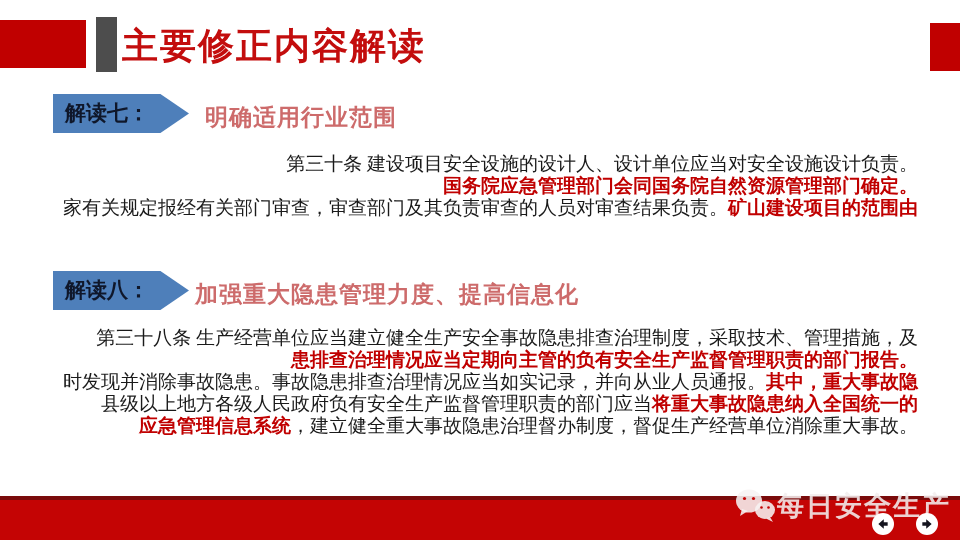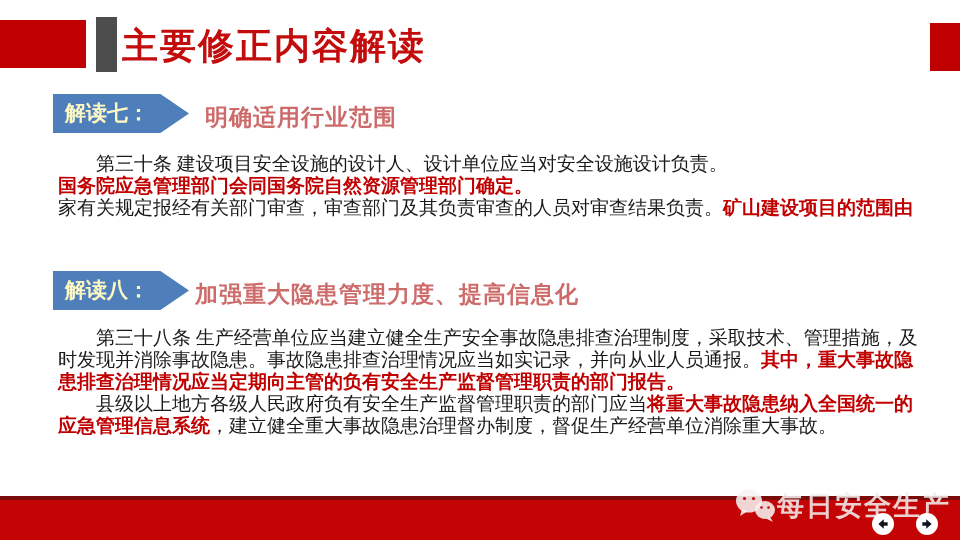--- a/index.html
+++ b/index.html
@@ -12,33 +12,33 @@
   .gray-bar{position:absolute;left:96px;top:17px;width:21px;height:55px;background:#4d4d4d;}
   .title{
     position:absolute;left:122px;top:22px;margin:0;
     font-size:36px;font-weight:bold;color:#c30d0d;letter-spacing:2px;white-space:nowrap;
   }
   .corner-square{position:absolute;left:930px;top:23px;width:30px;height:48px;background:#c00000;}
   
   .badge{
     position:absolute;left:53px;width:136px;height:39px;background:#4e7fba;
     clip-path:polygon(0 0,79% 0,100% 50%,79% 100%,0 100%);
-    color:#fef9c3;font-weight:bold;font-size:21px;line-height:39px;
+    color:#0f172a;font-weight:bold;font-size:21px;line-height:39px;
     padding-left:12px;box-sizing:border-box;white-space:nowrap;
   }
   .badge-7{top:94px;}
   .badge-8{top:271px;}
   .section-heading{
     position:absolute;margin:0;font-size:23px;font-weight:bold;color:#cd6b6b;
     letter-spacing:1px;white-space:nowrap;
   }
   .heading-7{left:205px;top:102px;}
   .heading-8{left:195px;top:279px;}
   
-  .para{position:absolute;left:58px;width:860px;font-size:19px;color:#1a1a1a;}
+  .para{position:absolute;left:58px;width:860px;font-size:19px;color:#1a1a1a;text-align:right;}
   .para-1{top:153px;}
   .para-2{top:327px;}
   .line{height:22px;line-height:22px;white-space:nowrap;}
   .indent{padding-left:38px;}
   .seg-red{color:#c00000;font-weight:bold;}
   .seg-strike{text-decoration:line-through;text-decoration-thickness:2px;}
   
   .footer-bar{
     position:absolute;left:0;top:496px;width:960px;height:44px;
     background:#c40404;border-top:4px solid #7a0b0b;box-sizing:content-box;
@@ -84,24 +84,24 @@
   </div>
 
   <div class="badge badge-8">解读八：</div>
   <h2 class="section-heading heading-8">加强重大隐患管理力度、提高信息化</h2>
 
   <div class="para para-2">
     <div class="line indent">
       <span>第三十八条 生产经营单位应当建立健全生产安全事故隐患排查治理制度，采取技术、管理措施，及</span>
     </div>
     <div class="line">
-      <span>时发现并消除事故隐患。事故隐患排查治理情况应当如实记录，并向从业人员通报。</span><span class="seg-red">其中，重大事故隐</span>
+      <span class="seg-red">患排查治理情况应当定期向主管的负有安全生产监督管理职责的部门报告。</span>
     </div>
     <div class="line">
-      <span class="seg-red">患排查治理情况应当定期向主管的负有安全生产监督管理职责的部门报告。</span>
+      <span>时发现并消除事故隐患。事故隐患排查治理情况应当如实记录，并向从业人员通报。</span><span class="seg-red">其中，重大事故隐</span>
     </div>
     <div class="line indent">
       <span>县级以上地方各级人民政府负有安全生产监督管理职责的部门应当</span><span class="seg-red">将重大事故隐患纳入全国统一的</span>
     </div>
     <div class="line">
       <span class="seg-red">应急管理信息系统</span><span>，建立健全重大事故隐患治理督办制度，督促生产经营单位消除重大事故。</span>
     </div>
   </div>
 
   <div class="footer-bar"></div>

